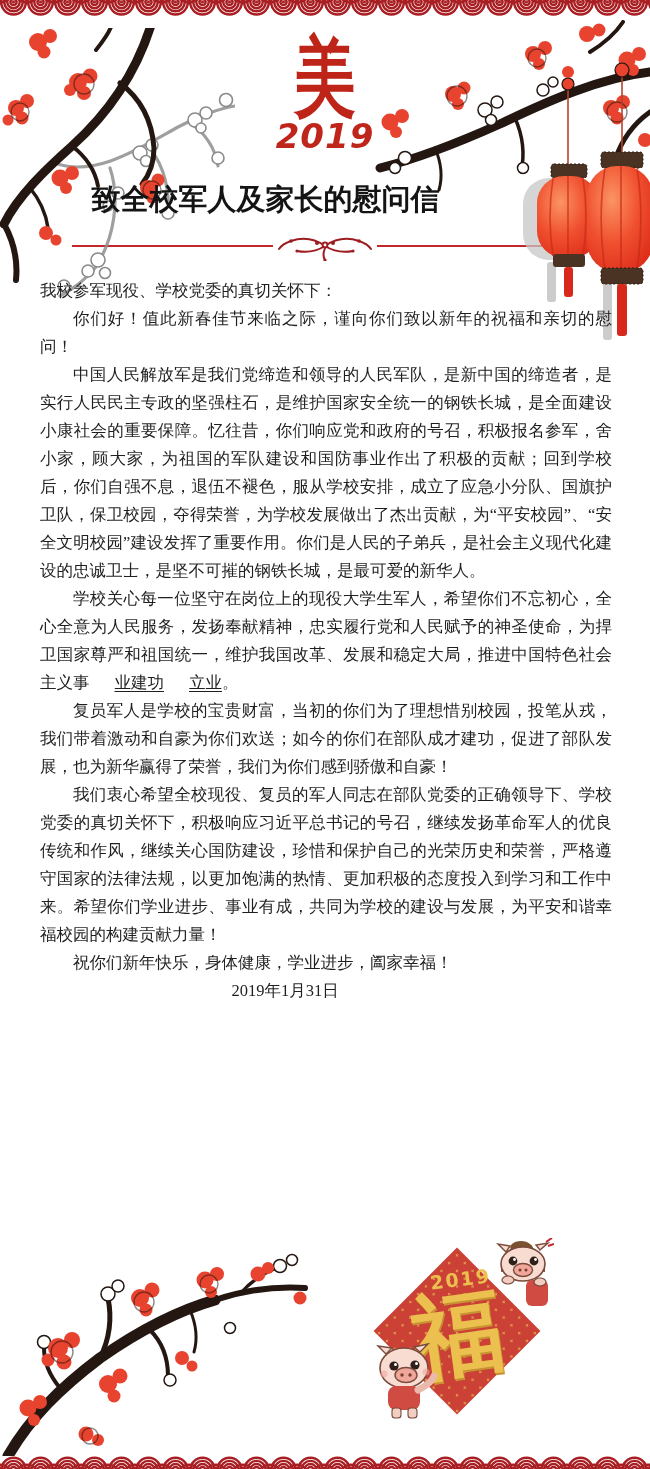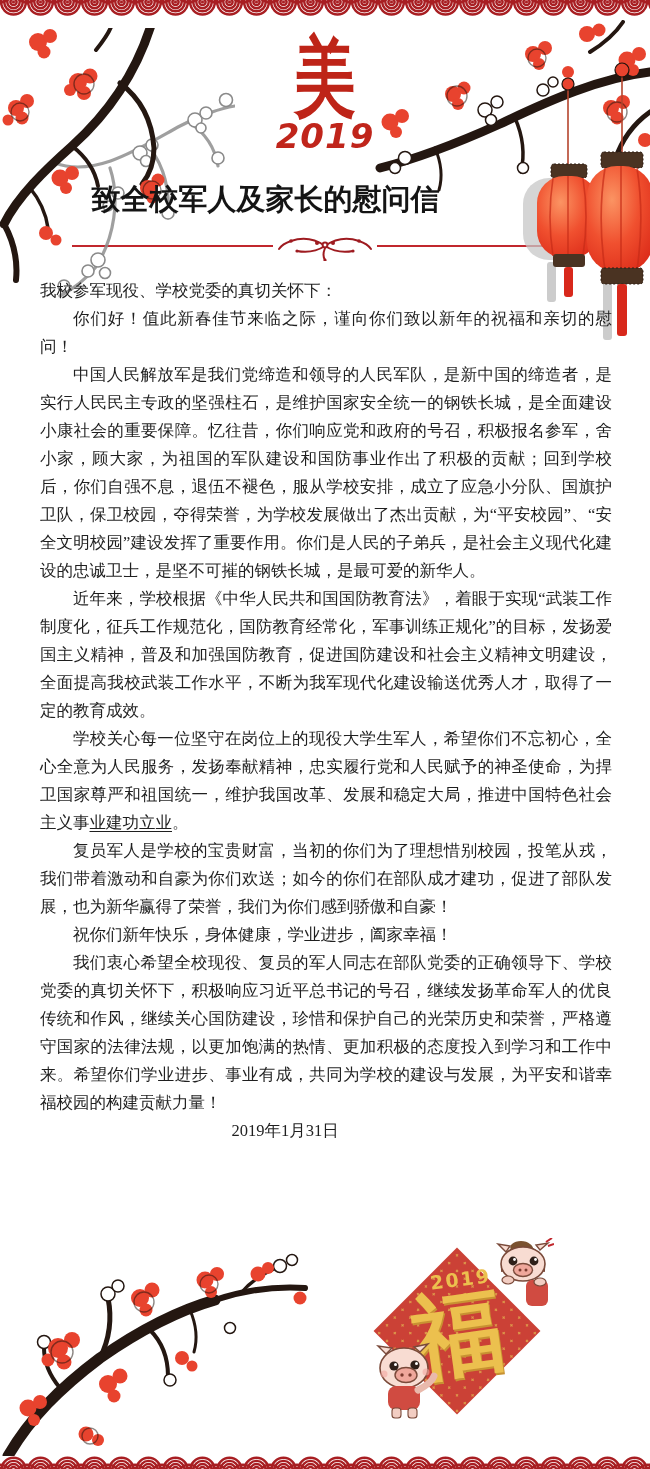--- a/index.html
+++ b/index.html
@@ -45,21 +45,21 @@
   .divider .flourish{width:96px;height:30px;margin:0 4px;flex:none;}
 
   
   .letter{
     position:absolute;left:40px;top:277px;width:572px;z-index:3;
     font-size:16.5px;line-height:28px;color:#1f1f1f;
     text-align:justify;
   }
   .letter p{margin:0;}
   .para{text-indent:2em;}
-  .u{text-decoration:underline;text-underline-offset:3px;}
+  .u{text-decoration:underline;text-underline-offset:3px;margin-left:25px;}
   .signature{margin-top:8px !important;text-align:right;padding-right:16px;text-indent:0;}
   .date{text-align:center;padding-right:82px;text-indent:0;}
 
   
   .fu-block{position:absolute;left:368px;top:1238px;width:188px;height:188px;z-index:2;}
   .diamond{
     position:absolute;left:30px;top:34px;width:118px;height:118px;
     background-color:#CB4136;
     background-image:radial-gradient(#DD9A4A 1px, rgba(0,0,0,0) 1.4px);
     background-size:11px 11px;
@@ -282,25 +282,24 @@
       </g>
       <circle cx="48" cy="14" r="1.4" fill="#ffffff"></circle>
     </svg>
     <span class="line"></span>
   </div>
 
   <div class="letter">
     <p class="salutation">我校参军现役、学校党委的真切关怀下：</p>
     <p class="para">你们好！值此新春佳节来临之际，谨向你们致以新年的祝福和亲切的慰问！</p>
     <p class="para">中国人民解放军是我们党缔造和领导的人民军队，是新中国的缔造者，是实行人民民主专政的坚强柱石，是维护国家安全统一的钢铁长城，是全面建设小康社会的重要保障。忆往昔，你们响应党和政府的号召，积极报名参军，舍小家，顾大家，为祖国的军队建设和国防事业作出了积极的贡献；回到学校后，你们自强不息，退伍不褪色，服从学校安排，成立了应急小分队、国旗护卫队，保卫校园，夺得荣誉，为学校发展做出了杰出贡献，为“平安校园”、“安全文明校园”建设发挥了重要作用。你们是人民的子弟兵，是社会主义现代化建设的忠诚卫士，是坚不可摧的钢铁长城，是最可爱的新华人。</p>
-    <p class="para">近年来，学校根据《中华人民共和国国防教育法》，着眼于实现“武装工作制度化，征兵工作规范化，国防教育经常化，军事训练正规化”的目标，发扬爱国主义精神，普及和加强国防教育，促进国防建设和社会主义精神文明建设，全面提高我校武装工作水平，不断为我军现代化建设输送优秀人才，取得了一定的教育成效。</p>
     <p class="para"><span>学校关心每一位坚守在岗位上的现役大学生军人，希望你们不忘初心，全心全意为人民服务，发扬奉献精神，忠实履行党和人民赋予的神圣使命，为捍卫国家尊严和祖国统一，维护我国改革、发展和稳定大局，推进中国特色社会主义事</span><span class="u">业建功</span><span class="u">立业</span><span>。</span></p>
     <p class="para">复员军人是学校的宝贵财富，当初的你们为了理想惜别校园，投笔从戎，我们带着激动和自豪为你们欢送；如今的你们在部队成才建功，促进了部队发展，也为新华赢得了荣誉，我们为你们感到骄傲和自豪！</p>
+    <p class="para">我们衷心希望全校现役、复员的军人同志在部队党委的正确领导下、学校党委的真切关怀下，积极响应习近平总书记的号召，继续发扬革命军人的优良传统和作风，继续关心国防建设，珍惜和保护自己的光荣历史和荣誉，严格遵守国家的法律法规，以更加饱满的热情、更加积极的态度投入到学习和工作中来。希望你们学业进步、事业有成，共同为学校的建设与发展，为平安和谐幸福校园的构建贡献力量！</p>
     <p class="para">祝你们新年快乐，身体健康，学业进步，阖家幸福！</p>
-    <p class="para">我们衷心希望全校现役、复员的军人同志在部队党委的正确领导下、学校党委的真切关怀下，积极响应习近平总书记的号召，继续发扬革命军人的优良传统和作风，继续关心国防建设，珍惜和保护自己的光荣历史和荣誉，严格遵守国家的法律法规，以更加饱满的热情、更加积极的态度投入到学习和工作中来。希望你们学业进步、事业有成，共同为学校的建设与发展，为平安和谐幸福校园的构建贡献力量！</p>
     <p class="date">2019年1月31日</p>
   </div>
 
   <svg class="decor" style="left:0;top:1238px;z-index:2" width="315" height="218" viewBox="0 0 315 218">
     <g stroke="#241711" fill="none" stroke-linecap="round">
       <path d="M8,218 C30,180 60,150 100,120 C140,92 180,72 215,62" stroke-width="11"></path>
       <path d="M215,62 C245,52 275,48 305,50" stroke-width="6"></path>
       <path d="M100,120 C110,100 112,80 108,60" stroke-width="5"></path>
       <path d="M150,92 C162,104 168,120 168,138" stroke-width="4"></path>
       <path d="M60,150 C50,138 44,124 44,110" stroke-width="4"></path>

